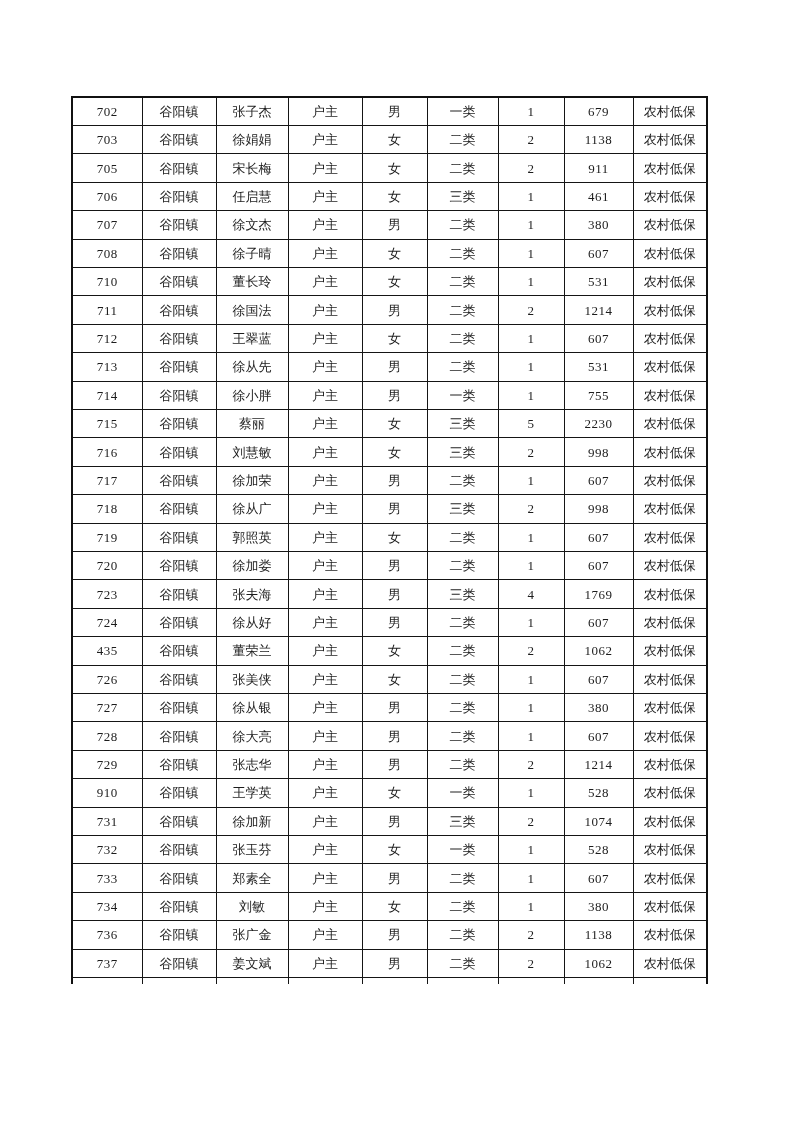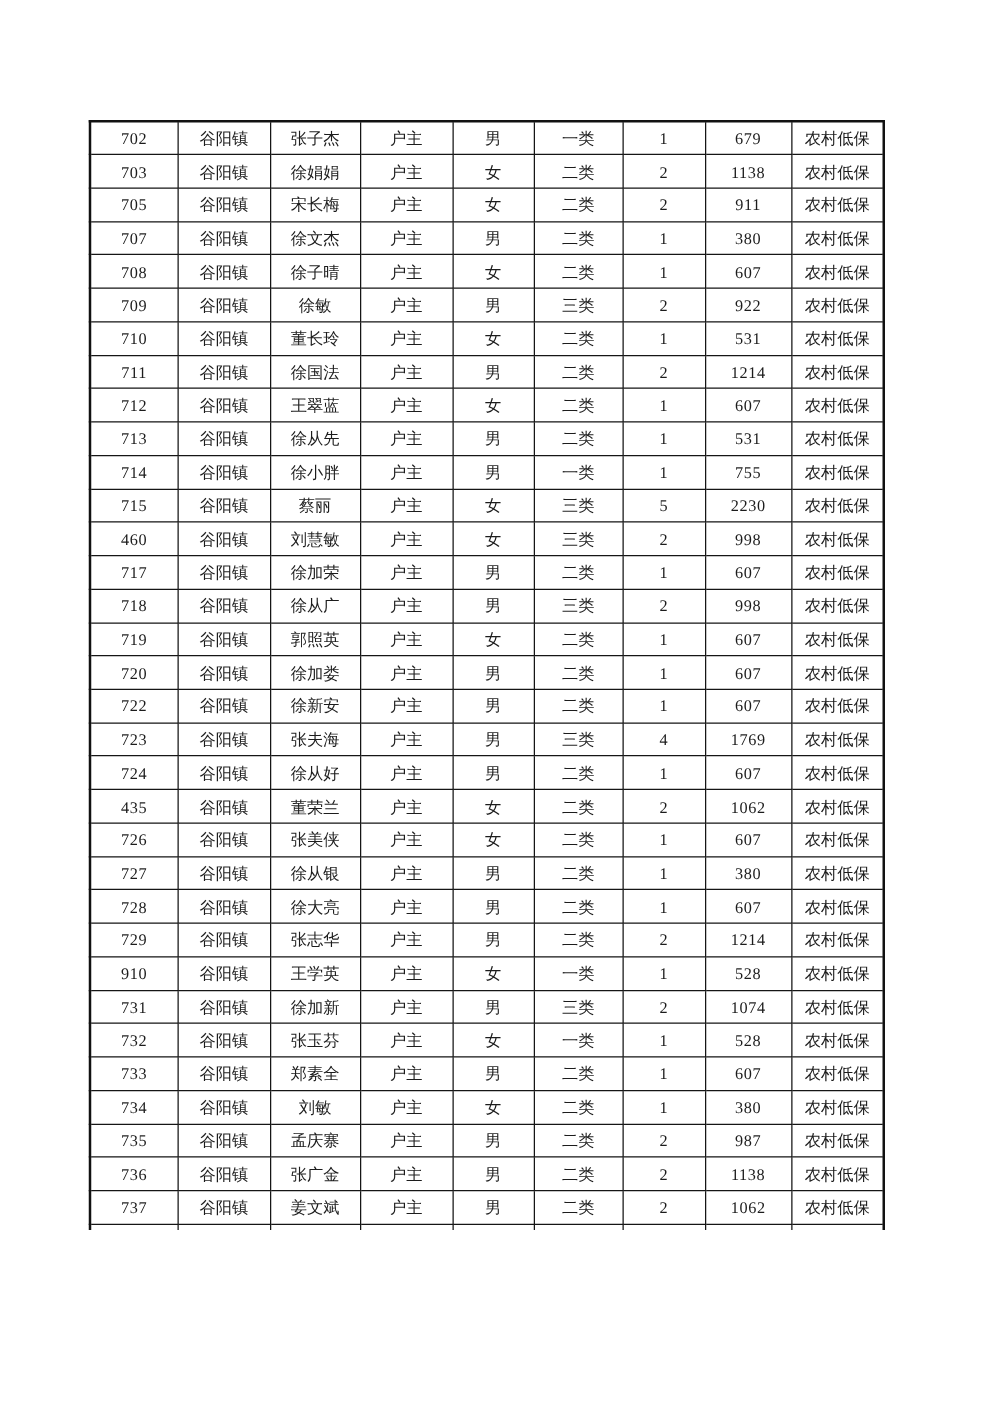--- a/index.html
+++ b/index.html
@@ -88,50 +88,50 @@
             <td>谷阳镇</td>
             <td>宋长梅</td>
             <td>户主</td>
             <td>女</td>
             <td>二类</td>
             <td class="num">2</td>
             <td class="num">911</td>
             <td>农村低保</td>
           </tr>
           <tr>
+            <td class="num">706</td>
+            <td>谷阳镇</td>
+            <td>任启慧</td>
+            <td>户主</td>
+            <td>女</td>
+            <td>三类</td>
+            <td class="num">1</td>
+            <td class="num">461</td>
+            <td>农村低保</td>
+          </tr>
+          <tr>
             <td class="num">707</td>
             <td>谷阳镇</td>
             <td>徐文杰</td>
             <td>户主</td>
             <td>男</td>
             <td>二类</td>
             <td class="num">1</td>
             <td class="num">380</td>
             <td>农村低保</td>
           </tr>
           <tr>
             <td class="num">708</td>
             <td>谷阳镇</td>
             <td>徐子晴</td>
             <td>户主</td>
             <td>女</td>
             <td>二类</td>
             <td class="num">1</td>
             <td class="num">607</td>
-            <td>农村低保</td>
-          </tr>
-          <tr>
-            <td class="num">709</td>
-            <td>谷阳镇</td>
-            <td>徐敏</td>
-            <td>户主</td>
-            <td>男</td>
-            <td>三类</td>
-            <td class="num">2</td>
-            <td class="num">922</td>
             <td>农村低保</td>
           </tr>
           <tr>
             <td class="num">710</td>
             <td>谷阳镇</td>
             <td>董长玲</td>
             <td>户主</td>
             <td>女</td>
             <td>二类</td>
             <td class="num">1</td>
@@ -187,21 +187,21 @@
             <td>谷阳镇</td>
             <td>蔡丽</td>
             <td>户主</td>
             <td>女</td>
             <td>三类</td>
             <td class="num">5</td>
             <td class="num">2230</td>
             <td>农村低保</td>
           </tr>
           <tr>
-            <td class="num">460</td>
+            <td class="num">716</td>
             <td>谷阳镇</td>
             <td>刘慧敏</td>
             <td>户主</td>
             <td>女</td>
             <td>三类</td>
             <td class="num">2</td>
             <td class="num">998</td>
             <td>农村低保</td>
           </tr>
           <tr>
@@ -234,31 +234,20 @@
             <td>女</td>
             <td>二类</td>
             <td class="num">1</td>
             <td class="num">607</td>
             <td>农村低保</td>
           </tr>
           <tr>
             <td class="num">720</td>
             <td>谷阳镇</td>
             <td>徐加娄</td>
-            <td>户主</td>
-            <td>男</td>
-            <td>二类</td>
-            <td class="num">1</td>
-            <td class="num">607</td>
-            <td>农村低保</td>
-          </tr>
-          <tr>
-            <td class="num">722</td>
-            <td>谷阳镇</td>
-            <td>徐新安</td>
             <td>户主</td>
             <td>男</td>
             <td>二类</td>
             <td class="num">1</td>
             <td class="num">607</td>
             <td>农村低保</td>
           </tr>
           <tr>
             <td class="num">723</td>
             <td>谷阳镇</td>
@@ -382,31 +371,20 @@
           </tr>
           <tr>
             <td class="num">734</td>
             <td>谷阳镇</td>
             <td>刘敏</td>
             <td>户主</td>
             <td>女</td>
             <td>二类</td>
             <td class="num">1</td>
             <td class="num">380</td>
-            <td>农村低保</td>
-          </tr>
-          <tr>
-            <td class="num">735</td>
-            <td>谷阳镇</td>
-            <td>孟庆寨</td>
-            <td>户主</td>
-            <td>男</td>
-            <td>二类</td>
-            <td class="num">2</td>
-            <td class="num">987</td>
             <td>农村低保</td>
           </tr>
           <tr>
             <td class="num">736</td>
             <td>谷阳镇</td>
             <td>张广金</td>
             <td>户主</td>
             <td>男</td>
             <td>二类</td>
             <td class="num">2</td>

